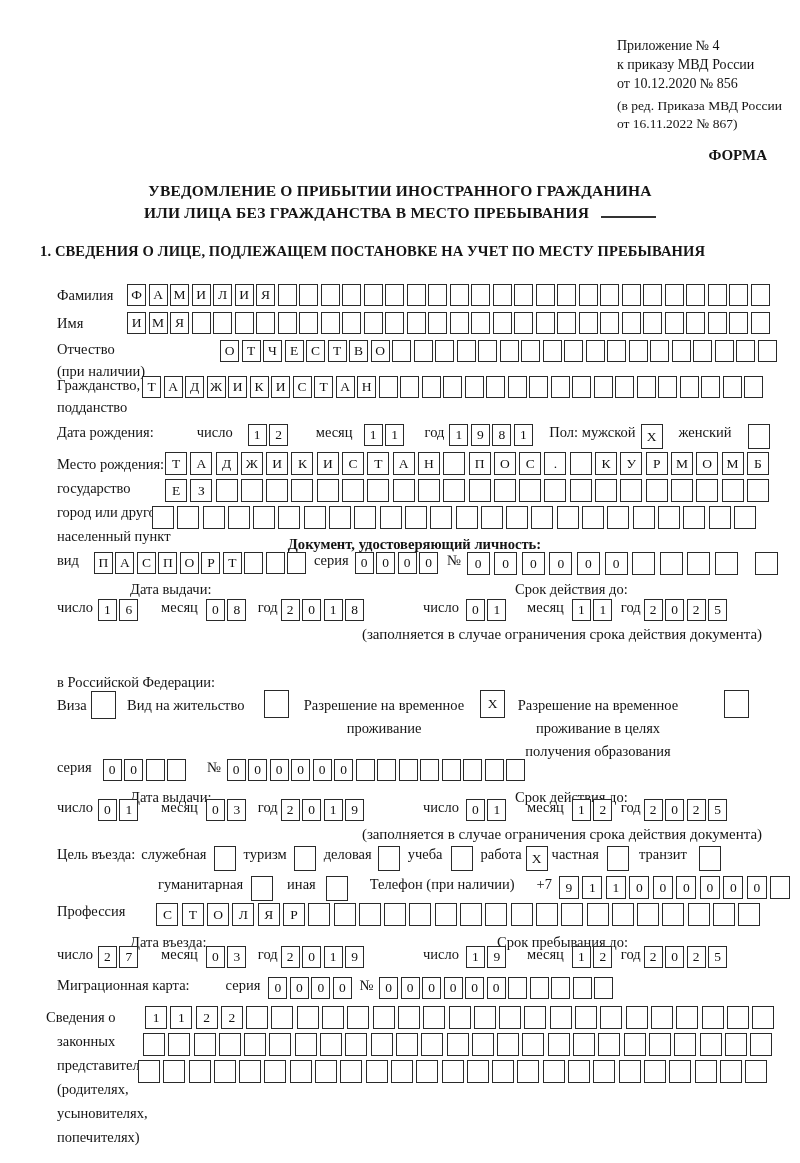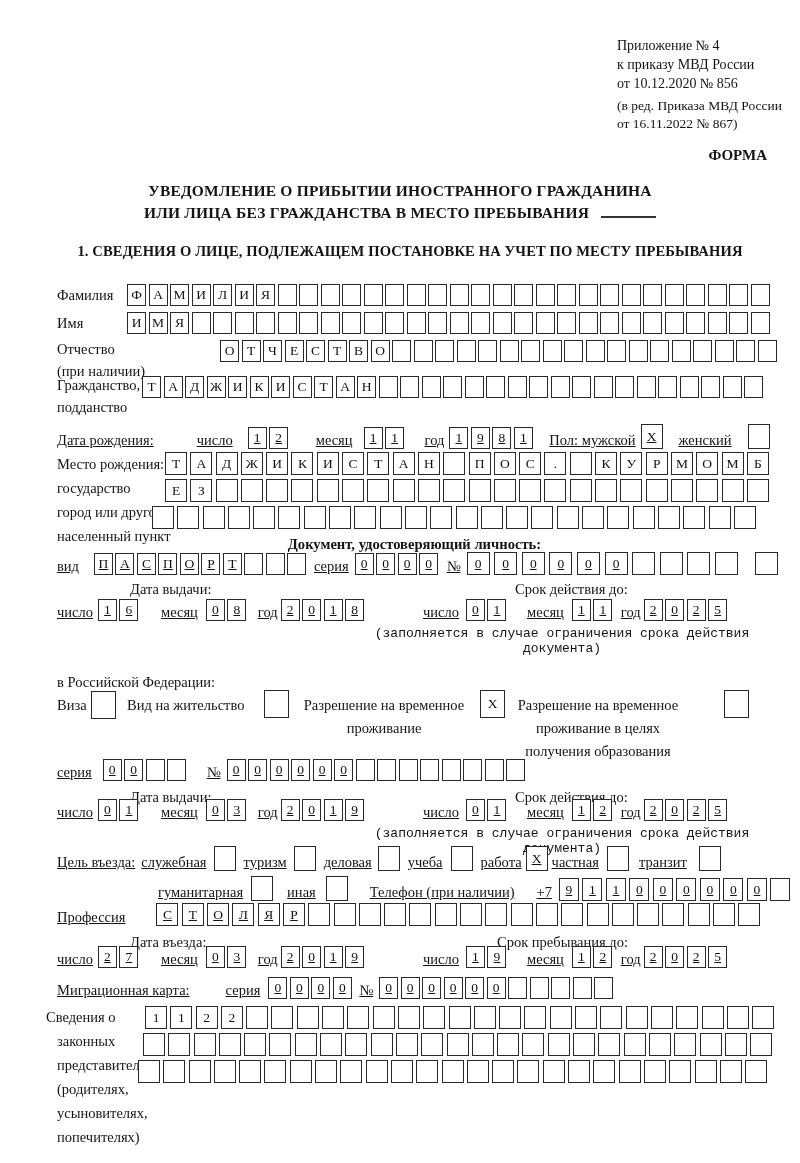--- a/index.html
+++ b/index.html
@@ -1,39 +1,39 @@
 <!DOCTYPE html>
 <html><head>
 <meta charset="utf-8">
 <style>
   html,body{margin:0;padding:0;background:#fff;}
   .page{position:relative;width:800px;height:1163px;background:#fff;color:#141414;
         font-family:"Liberation Serif","DejaVu Serif",serif;overflow:hidden;}
   .abs{position:absolute;}
   .lbl{font-size:14.5px;white-space:nowrap;color:#141414;}
   .b{font-weight:bold;}
-  .row{display:flex;align-items:flex-end;text-decoration:underline;}
+  .row{display:flex;align-items:flex-start;}
   .grp{display:flex;align-items:center;}
   .cell{box-sizing:border-box;border:1.6px solid #2a2a2a;background:#fff;
         display:flex;align-items:center;justify-content:center;
         font-size:13.5px;line-height:1;color:#111;flex:none;}
   .sm .cell{width:19px;height:22px;margin-right:2.5px;}
   .md .cell{width:22px;height:23px;margin-right:3.3px;}
   .w  .cell{width:23px;height:23px;margin-right:4.6px;}
   .ph .cell{width:20px;height:23px;margin-right:3.5px;}
   .cb .cell{width:22px;height:25px;}
   .cbl .cell{width:25px;height:28px;}
   .gap-last .cell:last-child{margin-left:12px;}
   .hdr{font-size:14px;line-height:19px;}
   .hdr2{font-size:13.5px;line-height:18px;}
   .title{font-weight:bold;font-size:15.5px;line-height:22px;text-align:center;letter-spacing:.2px;}
-  .sec{font-weight:bold;font-size:14.6px;text-align:center;letter-spacing:.1px;}
+  .sec{font-weight:bold;font-size:14.6px;text-align:left;letter-spacing:.1px;}
   .center{text-align:center;}
   .uline{display:inline-block;width:55px;border-bottom:2px solid #333;margin-left:12px;vertical-align:baseline;}
-  .note{font-size:13px;font-family:Liberation Mono, monospace;}
+  .note{font-size:15px;}
   .stack{line-height:23px;font-size:14.5px;}
 </style>
 </head>
 <body>
 
 <div class="page">
 
   <div class="abs hdr" style="left:617px;top:36px;">
     <div>Приложение № 4</div>
     <div>к приказу МВД России</div>

